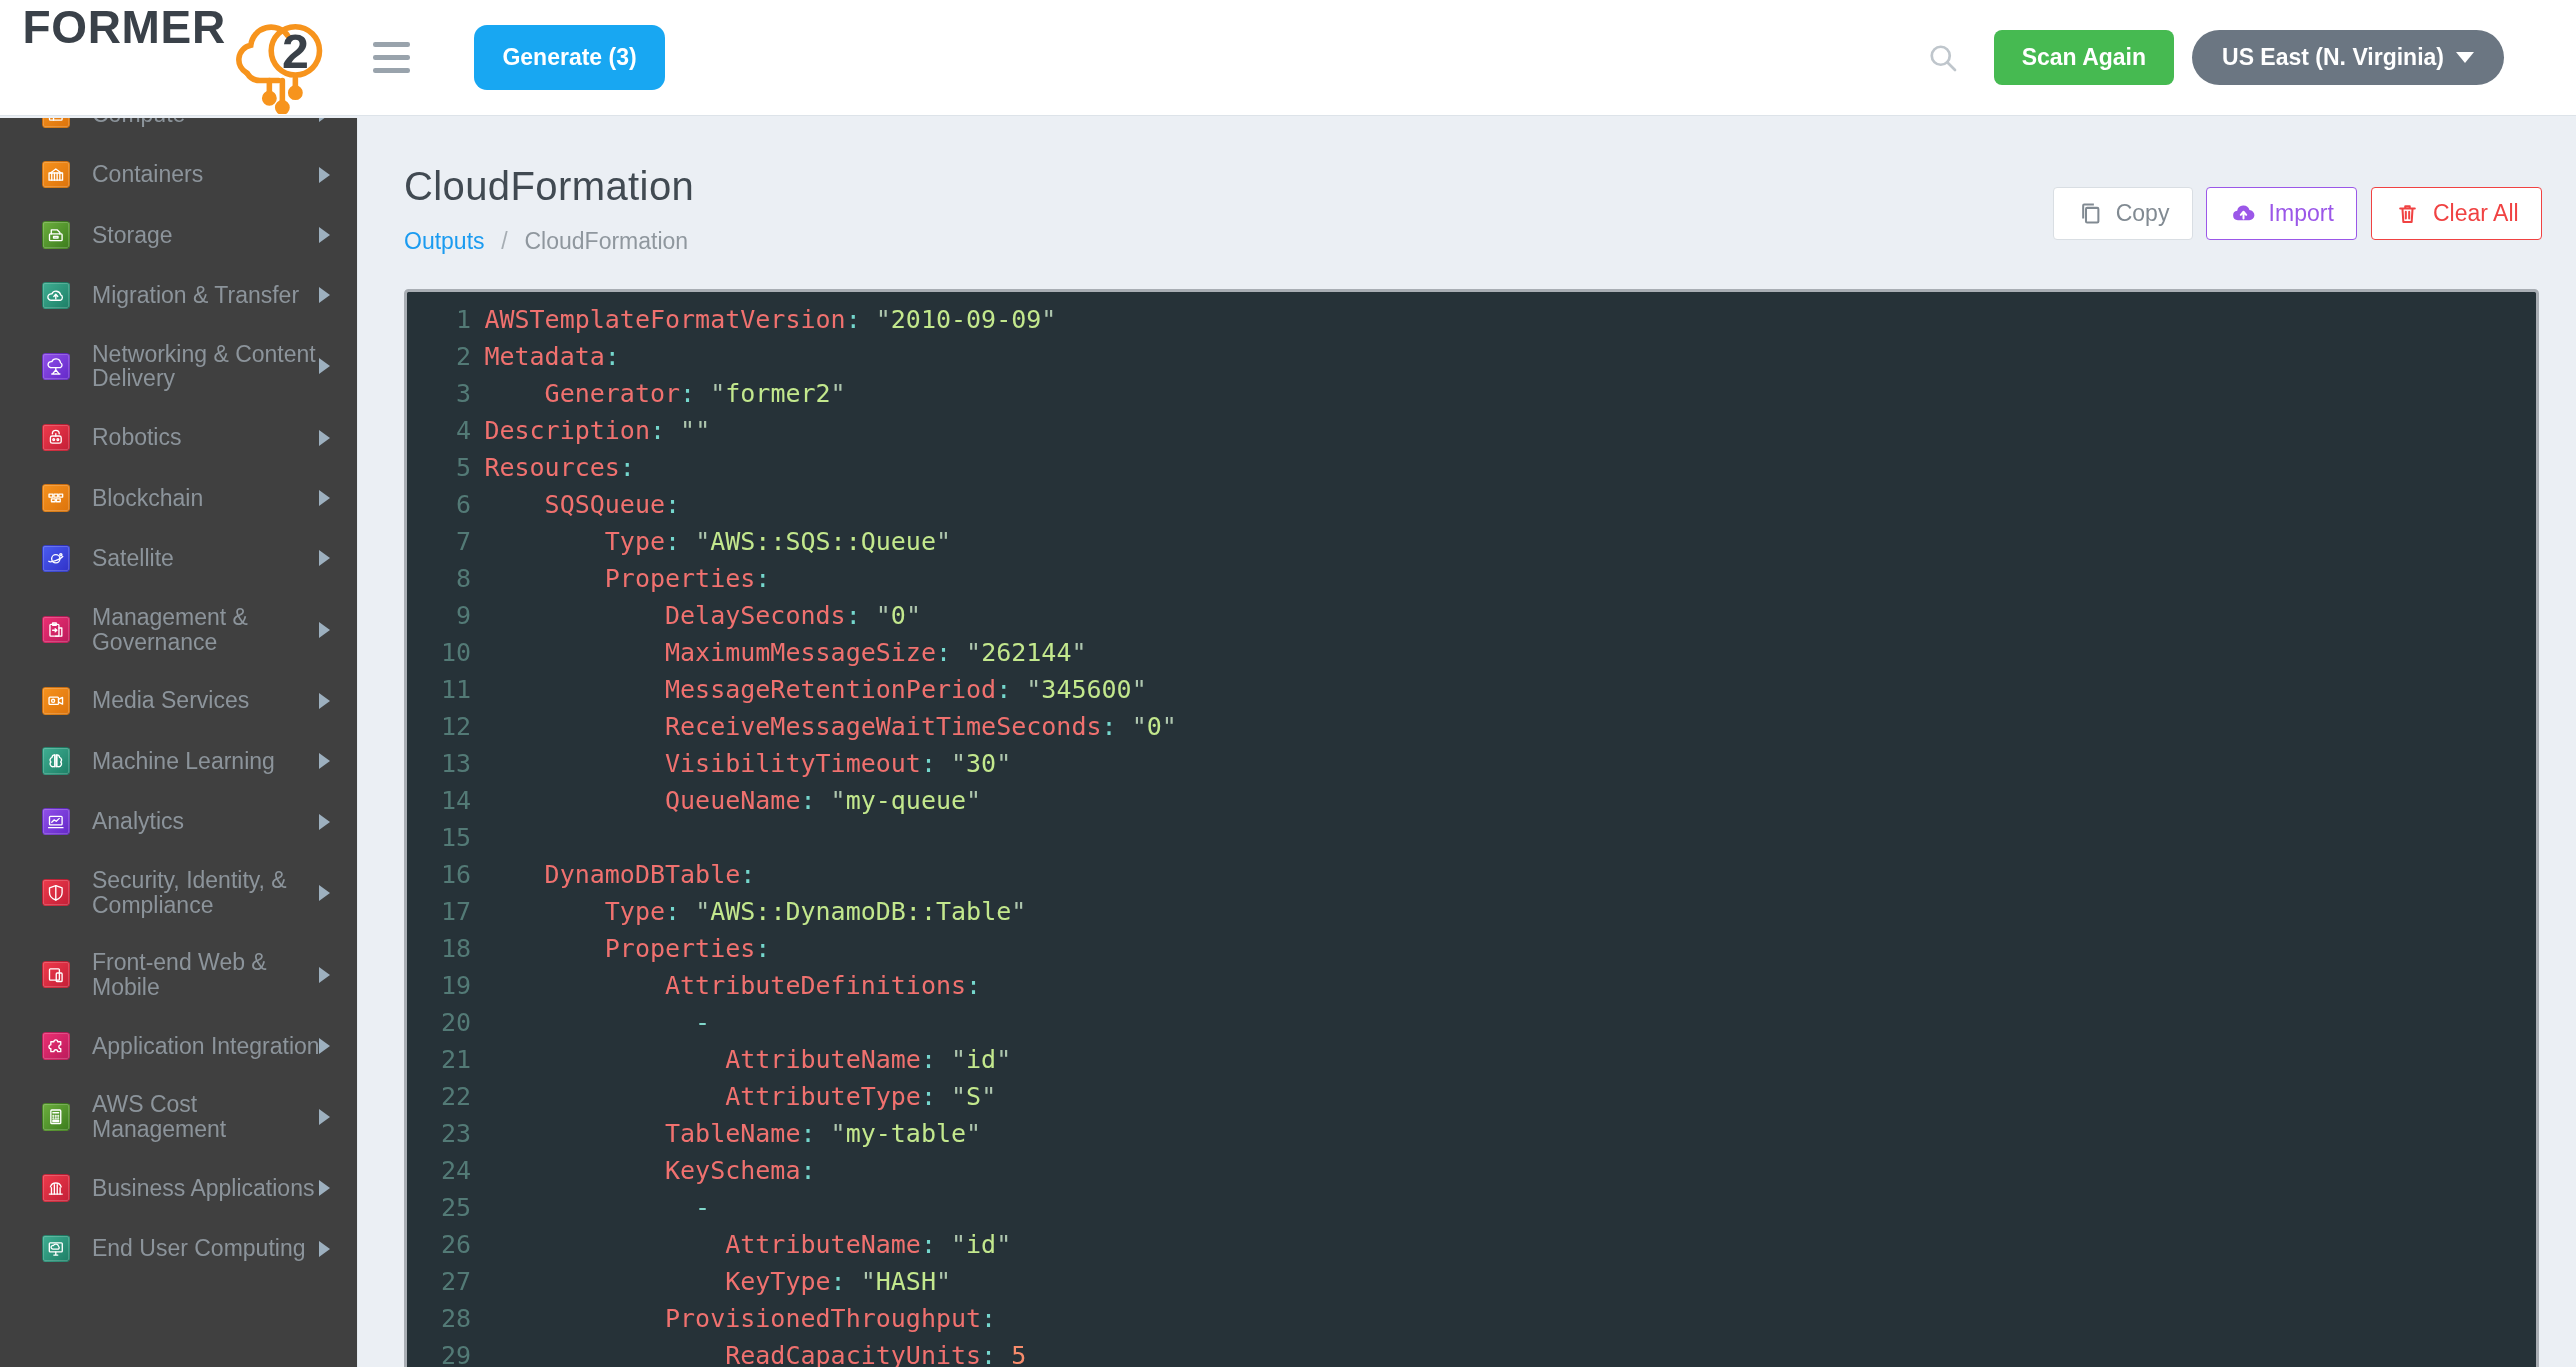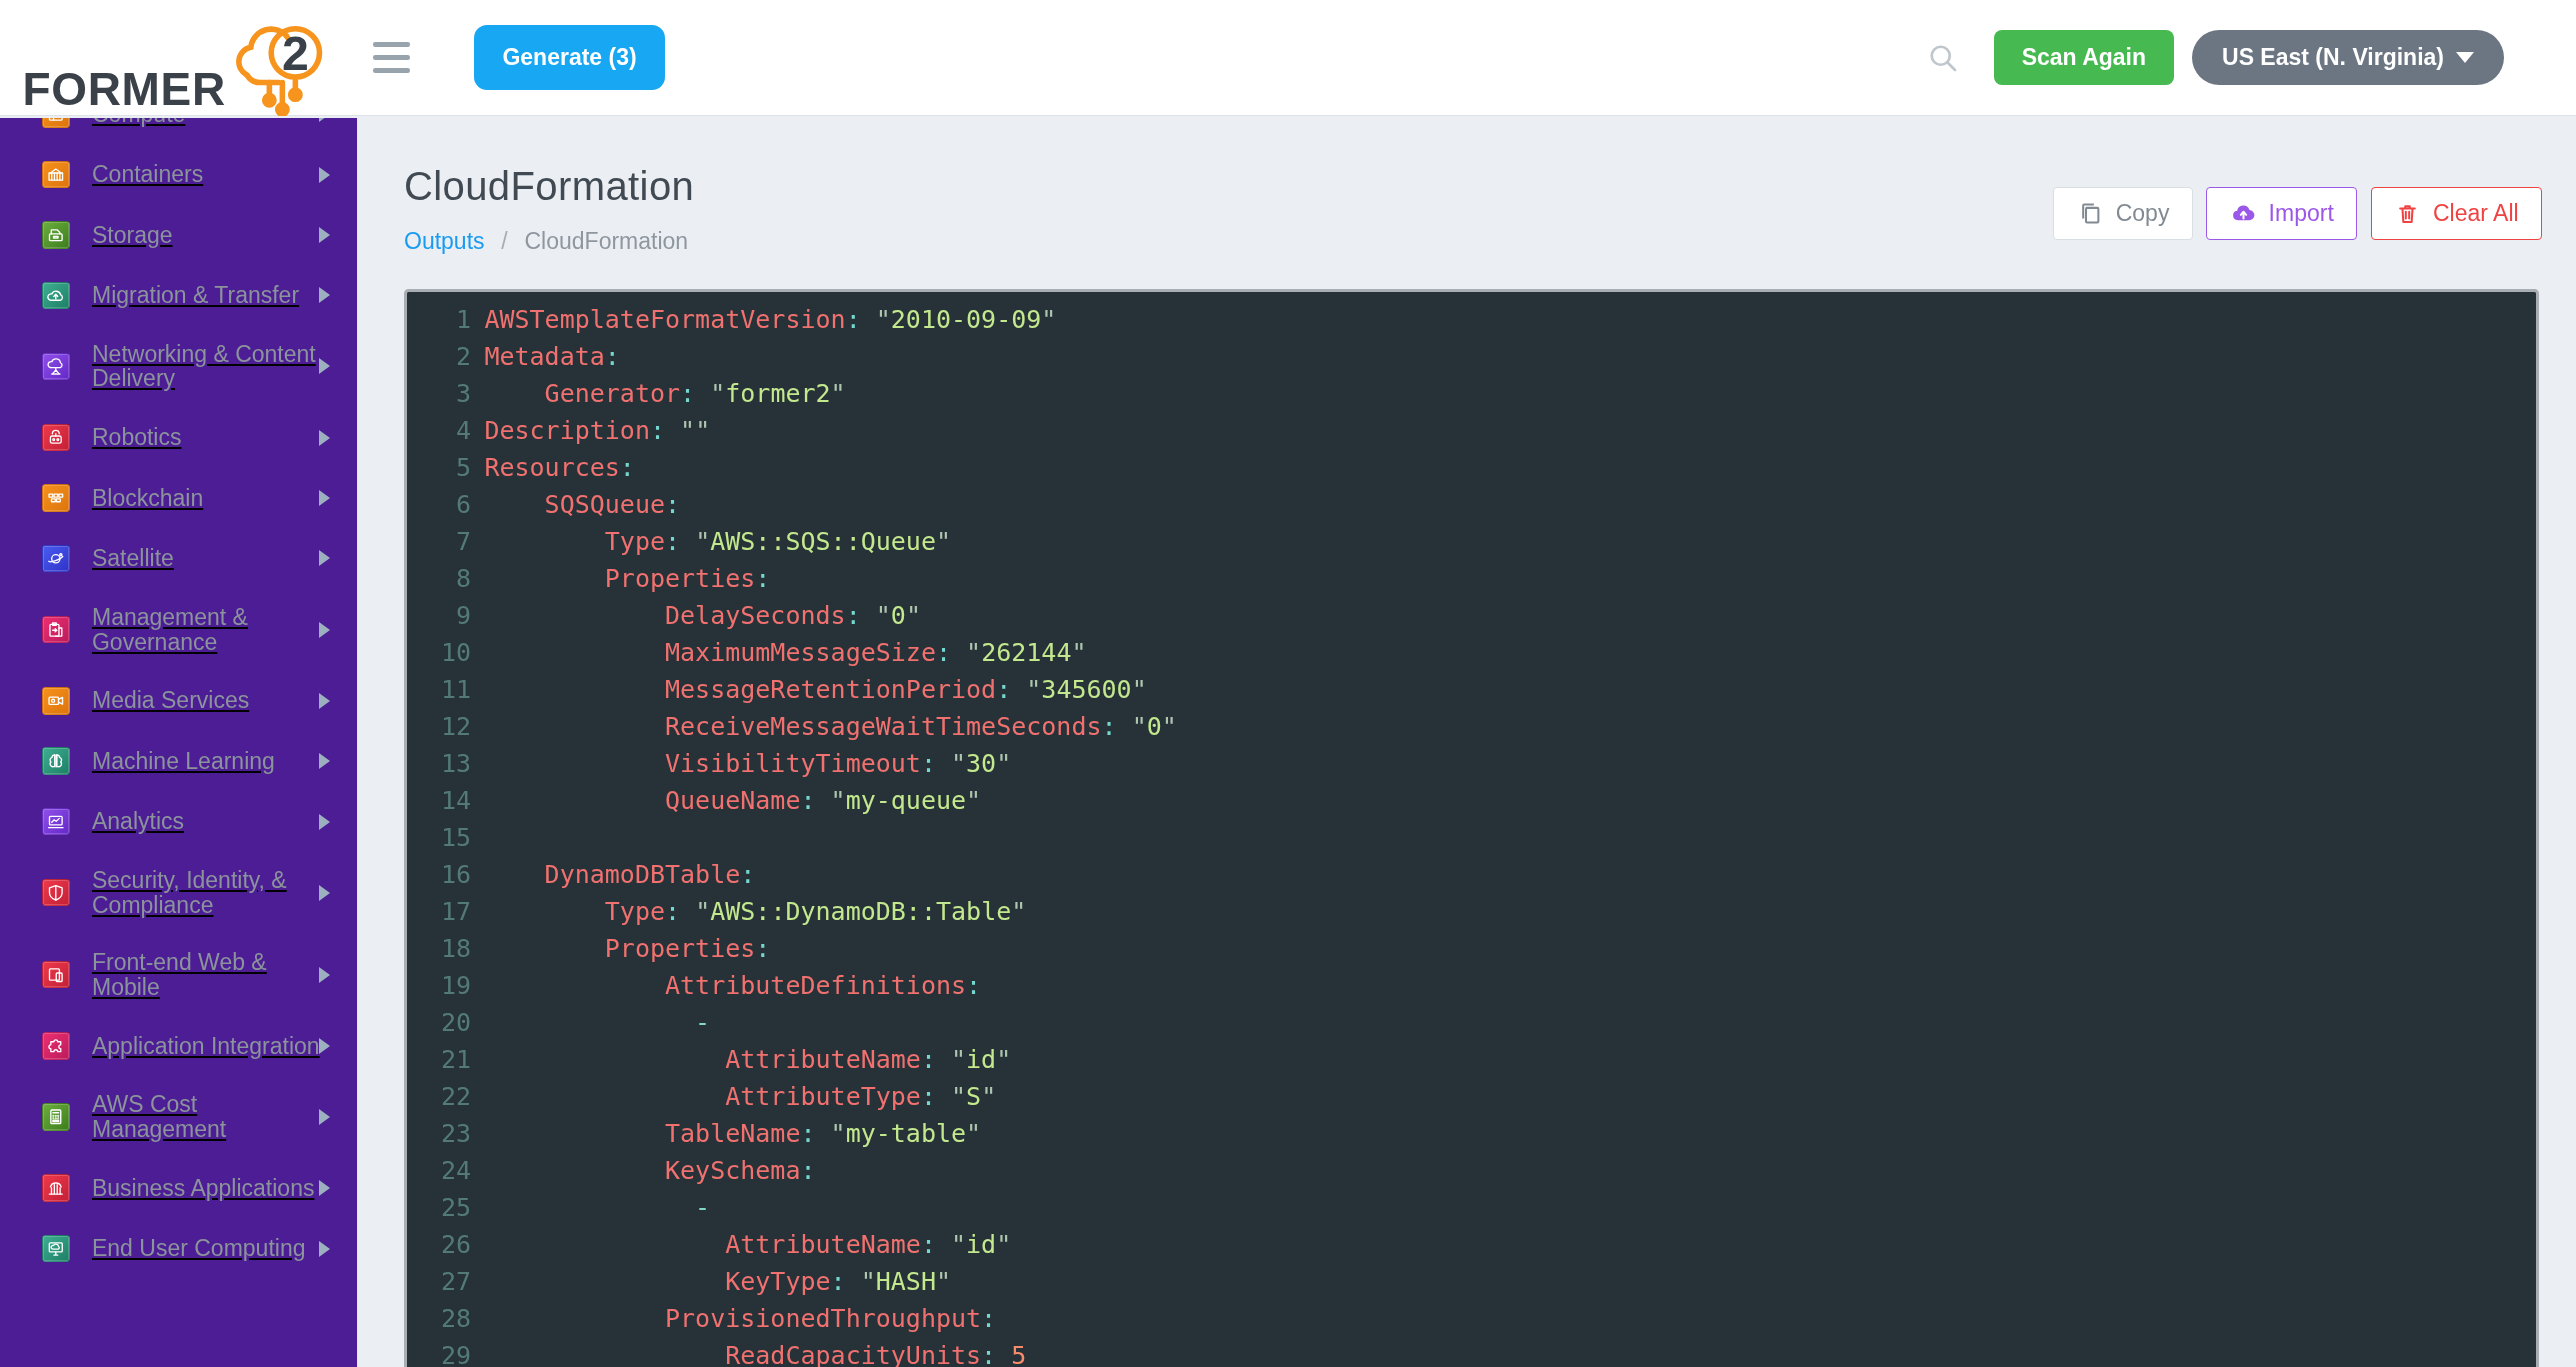--- a/index.html
+++ b/index.html
@@ -3,42 +3,42 @@
 <meta charset="utf-8">
 <style>
   * { margin:0; padding:0; box-sizing:border-box; }
   html,body { width:2576px; height:1367px; overflow:hidden;
               font-family:"Liberation Sans", sans-serif; background:#ebeff4; }
 
   
   .header { position:absolute; top:0; left:0; width:2576px; height:116px;
             background:#ffffff; border-bottom:1.5px solid #dde3e9;
             display:flex; align-items:center; z-index:10; }
-  .logo { display:flex; align-items:flex-end; margin-left:22.4px; height:116px; }
+  .logo { display:flex; align-items:flex-start; margin-left:22.4px; height:116px; }
   .logo-text { font-size:46px; font-weight:700; color:#3a4149; letter-spacing:0.7px; }
   .logo-svg { margin-left:-4.5px; margin-top:10.4px; }
   .hamburger { margin-left:33px; cursor:pointer; }
   .hamburger div { width:37px; height:5.2px; background:#99a3ac; border-radius:2.2px; margin:7.5px 0; }
   .btn-generate { margin-left:64px; background:#18a7f2; color:#fff; border:none;
                   font-size:23px; font-weight:600; padding:18.6px 28px; border-radius:13px;
                   font-family:inherit; cursor:pointer; }
   .header-right { margin-left:auto; display:flex; align-items:center; padding-right:72px; }
   .search-icon { margin-right:33px; cursor:pointer; }
   .btn-scan { background:#46ba51; color:#fff; border:none; font-size:23px; font-weight:600;
               padding:14px 28px; border-radius:8px; font-family:inherit; cursor:pointer; margin-right:18px; }
   .region-pill { background:#6b7682; color:#fff; font-size:23px; font-weight:600;
                  padding:14px 30px; border-radius:30px; border:none; font-family:inherit;
                  cursor:pointer; display:flex; align-items:center; }
   .caret-down { display:inline-block; width:0; height:0; margin-left:12px;
                 border-left:9px solid transparent; border-right:9px solid transparent;
                 border-top:11.2px solid #ffffff; }
 
   
   .sidebar { position:absolute; top:118px; left:0; bottom:0; width:358px;
-             background:#4c1d95; border-right:1.5px solid #e3e9ee; overflow:hidden;text-decoration:underline; }
+             background:#404040; border-right:1.5px solid #e3e9ee; overflow:hidden; }
   .side-list { margin-top:-34px; }
   .side-item { position:relative; display:flex; align-items:center;
                padding:16.4px 0 16.4px 42px; cursor:pointer; }
   .si { width:27.6px; height:27.6px; border-radius:3.7px; flex:none;
         display:flex; align-items:center; justify-content:center;
         border:0.7px solid rgba(0,0,0,.10); box-shadow:inset 0 0 0 0.7px rgba(255,255,255,.25); }
   .si svg { width:21.6px; height:21.6px; }
   .si svg * { stroke:#ffffff; fill:none; stroke-width:1.5; stroke-linecap:round; stroke-linejoin:round; }
   .g-orange { background:linear-gradient(135deg,#f6921e,#dd740c); }
   .g-green  { background:linear-gradient(135deg,#6cae3e,#3c7d1d); }

